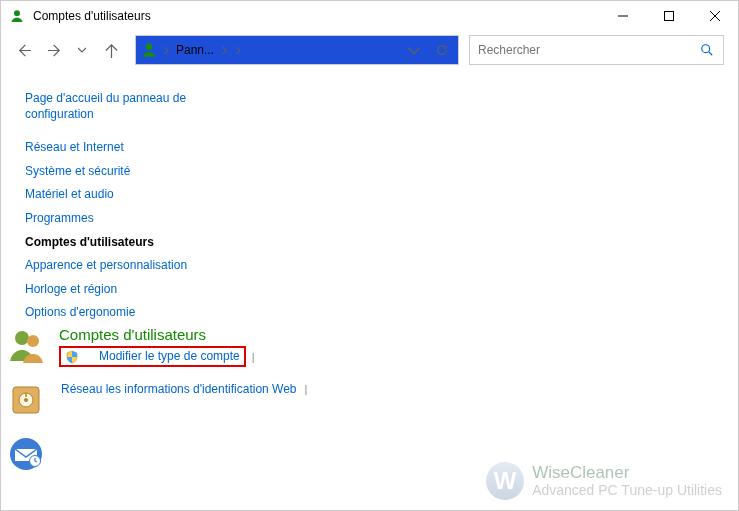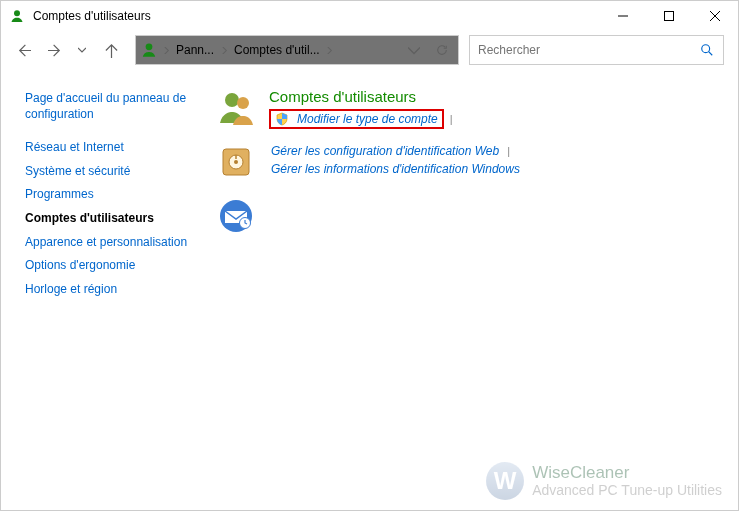--- a/index.html
+++ b/index.html
@@ -52,21 +52,21 @@
 
     .address-bar {
       flex: 1;
       height: 30px;
       border: 1px solid #ccc;
       margin: 0 6px;
       display: flex;
       align-items: center;
       padding: 0 2px 0 4px;
       gap: 2px;
-      background: #737373;
+      background: #1d4ed8;
     }
     .addr-icon { width: 18px; height: 18px; display:flex; align-items:center; justify-content:center; }
     .crumb { display: flex; align-items: center; gap: 2px; padding: 0 2px; height: 100%; cursor: pointer; }
     .crumb-chev { width: 12px; display: flex; align-items: center; justify-content: center; color: #606060; }
     .crumb-chev svg { width: 7px; height: 7px; }
     .addr-controls { margin-left: auto; display: flex; gap: 0; }
     .addr-ctl { width: 28px; height: 100%; display: flex; align-items: center; justify-content: center; cursor: pointer; color: #606060; }
     .addr-ctl svg { width: 12px; height: 12px; }
 
     .search-box {
@@ -94,20 +94,21 @@
       display: flex; align-items: center; justify-content: center;
       color: #0066cc; cursor: pointer;
     }
     .search-icon-btn svg { width: 14px; height: 14px; }
 
     
     .content {
       display: flex;
       height: calc(100% - 68px);
       padding-top: 18px;
+      flex-direction: column;
     }
     .sidebar {
       width: 210px;
       padding: 0 6px 0 24px;
     }
     .sidebar-link {
       display: block;
       padding: 4px 0;
       color: #0066cc;
       font-size: 12px;
@@ -148,24 +149,23 @@
       align-items: center;
       column-gap: 0;
       row-gap: 2px;
     }
     .task-link {
       color: #0066cc;
       font-size: 12px;
       cursor: pointer;
       display: inline-flex;
       align-items: center;
-      gap: 8px;
+      gap: 20px;
       padding: 1px 2px;
       line-height: 1.2;
-      font-style: italic;
     }
     .task-link.highlight { border: 2px solid #d00; padding: 1px 4px; }
     .task-sep { color: #888; padding: 0 6px; font-size: 11px; }
     .shield-icon { width: 14px; height: 14px; display:inline-flex; align-items:center; justify-content:center;}
 
     .watermark {
       position: absolute;
       right: 16px;
       bottom: 10px;
       display: flex;
@@ -249,23 +249,20 @@
         </svg>
       </span>
     <span class="crumb">
       <span>Pann...</span>
     </span>
     <span class="crumb-chev">
         <svg viewBox="0 0 8 8">
           <path d="M2 0 L6 4 L2 8" fill="none" stroke="currentColor" stroke-width="1.2"></path>
         </svg>
       </span>
-    <span class="crumb">
-      <span>Comptes d'util...</span>
-    </span>
     <span class="crumb-chev">
         <svg viewBox="0 0 8 8">
           <path d="M2 0 L6 4 L2 8" fill="none" stroke="currentColor" stroke-width="1.2"></path>
         </svg>
       </span>
     <div class="addr-controls">
       <div class="addr-ctl">
         <svg viewBox="0 0 10 10">
             <path d="M0 3 L5 8 L10 3" fill="none" stroke="currentColor" stroke-width="1.2"></path>
           </svg>
@@ -289,25 +286,26 @@
   </div>
 </div>
 
 <div class="content">
   <div class="sidebar">
     <a class="sidebar-link">Page d'accueil du panneau de configuration</a>
     <div class="sidebar-gap"></div>
     <div id="sidebar-list">
         <a class="sidebar-link">Réseau et Internet</a>
         <a class="sidebar-link">Système et sécurité</a>
+        <a class="sidebar-link">Matériel et audio</a>
         <a class="sidebar-link">Programmes</a>
         <a class="sidebar-link current">Comptes d'utilisateurs</a>
         <a class="sidebar-link">Apparence et personnalisation</a>
+        <a class="sidebar-link">Horloge et région</a>
         <a class="sidebar-link">Options d'ergonomie</a>
-        <a class="sidebar-link">Horloge et région</a>
       </div>
   </div>
 
   <div class="main" id="main-content">
   <div class="cat">
         <div class="cat-icon">
           <svg viewBox="0 0 42 42">
             <circle cx="17" cy="13" r="7" fill="#7aa53c"></circle>
             <path d="M5 36c2-10 10-11 12-11s10 1 12 11" fill="#7aa53c"></path>
             <circle cx="28" cy="16" r="6" fill="#d9a24a"></circle>
@@ -336,26 +334,23 @@
           <svg viewBox="0 0 42 42">
             <rect x="8" y="8" width="26" height="26" rx="3" fill="#e0b060" stroke="#b58030" stroke-width="1"></rect>
             <circle cx="21" cy="21" r="7" fill="#fff6e0" stroke="#b58030"></circle>
             <circle cx="21" cy="21" r="2" fill="#b58030"></circle>
             <line x1="21" y1="14" x2="21" y2="18" stroke="#b58030" stroke-width="1.5"></line>
           </svg>
         </div>
         <div class="cat-body">
           <div class="cat-links">
             <a class="task-link">
-              <span>Gérer les configuration d'identification Web</span>
+              <span>Réseau les informations d'identification Web</span>
             </a>
             <span class="task-sep">|</span>
-            <a class="task-link">
-              <span>Gérer les informations d'identification Windows</span>
-            </a>
           </div>
         </div>
       </div>
       <div class="cat">
         <div class="cat-icon">
           <svg viewBox="0 0 42 42">
             <circle cx="21" cy="21" r="16" fill="#3b7cd4"></circle>
             <path d="M10 16 h22 v12 h-22z" fill="#fff"></path>
             <path d="M10 16 l11 8 l11-8" fill="none" stroke="#3b7cd4" stroke-width="1.5"></path>
             <circle cx="30" cy="28" r="5.5" fill="#fff" stroke="#3b7cd4"></circle>

